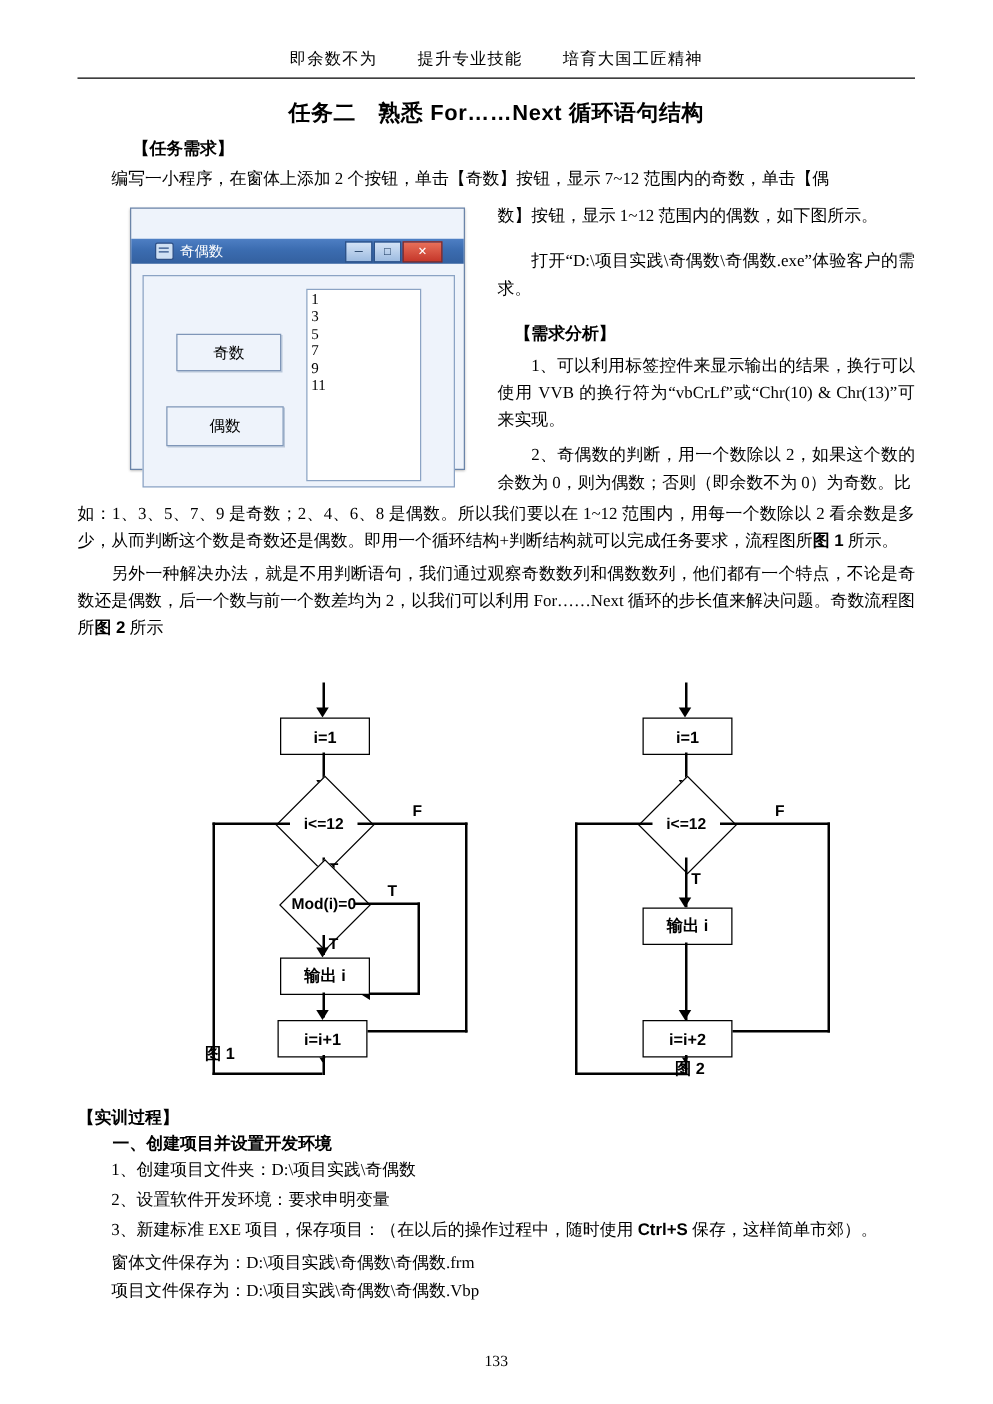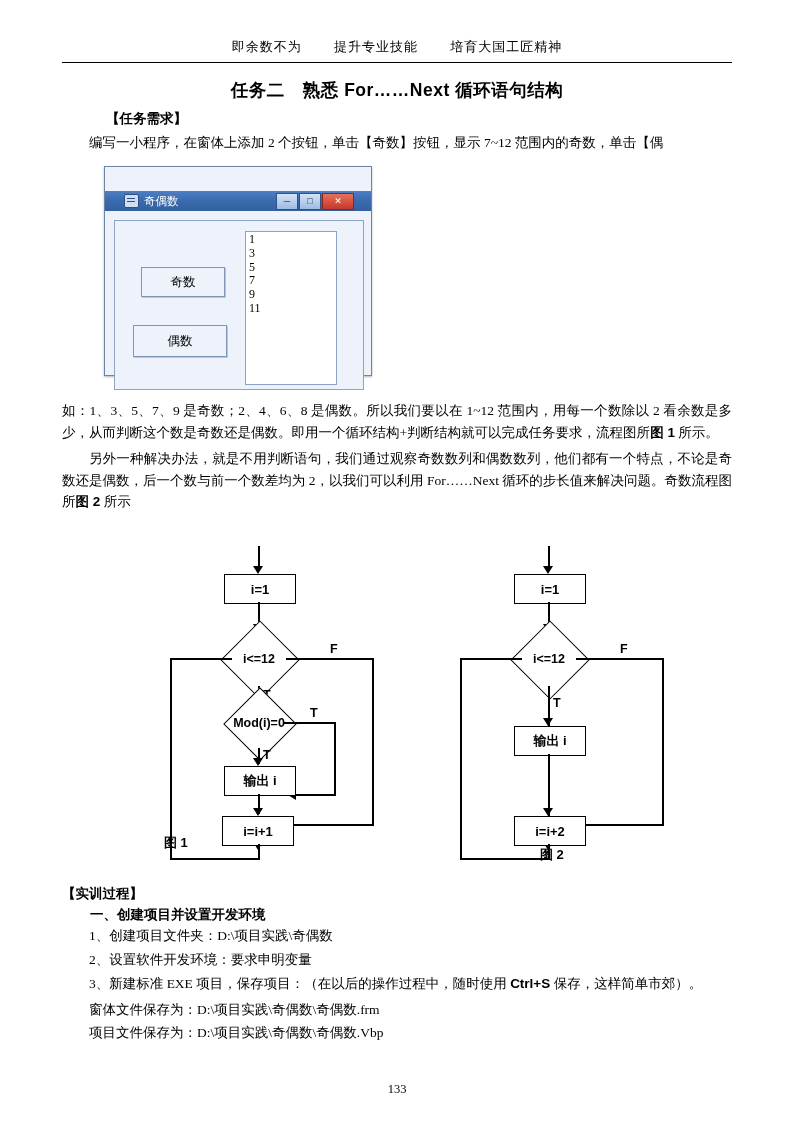--- a/index.html
+++ b/index.html
@@ -230,20 +230,27 @@
         <div>1</div>
         <div>3</div>
         <div>5</div>
         <div>7</div>
         <div>9</div>
         <div>11</div>
       </div>
     </div>
   </div>
 
+  <div id="right-col">
+    <p class="body">数】按钮，显示 1~12 范围内的偶数，如下图所示。</p>
+    <p class="body indent" style="margin-top:14px;">打开“D:\项目实践\奇偶数\奇偶数.exe”体验客户的需求。</p>
+    <p class="sec-head" style="margin:16px 0 0 0; text-indent:1em;">【需求分析】</p>
+    <p class="body indent" style="margin-top:6px;">1、可以利用标签控件来显示输出的结果，换行可以使用 VVB 的换行符为“vbCrLf”或“Chr(10) &amp; Chr(13)”可来实现。</p>
+    <p class="body indent" style="margin-top:6px;">2、奇偶数的判断，用一个数除以 2，如果这个数的余数为 0，则为偶数；否则（即余数不为 0）为奇数。比</p>
+  </div>
 
   <div id="below-text">
     <p class="body"><span>如：1、3、5、7、9 是奇数；2、4、6、8 是偶数。所以我们要以在 1~12 范围内，用每一个数除以 2 看余数是多少，从而判断这个数是奇数还是偶数。即用一个循环结构+判断结构就可以完成任务要求，流程图所</span><b class="sans">图 1</b><span> 所示。</span></p>
     <p class="body indent" style="margin-top:4px;"><span>另外一种解决办法，就是不用判断语句，我们通过观察奇数数列和偶数数列，他们都有一个特点，不论是奇数还是偶数，后一个数与前一个数差均为 2，以我们可以利用 For……Next 循环的步长值来解决问题。奇数流程图所</span><b class="sans">图 2</b><span> 所示</span></p>
   </div>
 
   <div class="flowwrap">
 
     <div class="fc" id="fc1">
 

